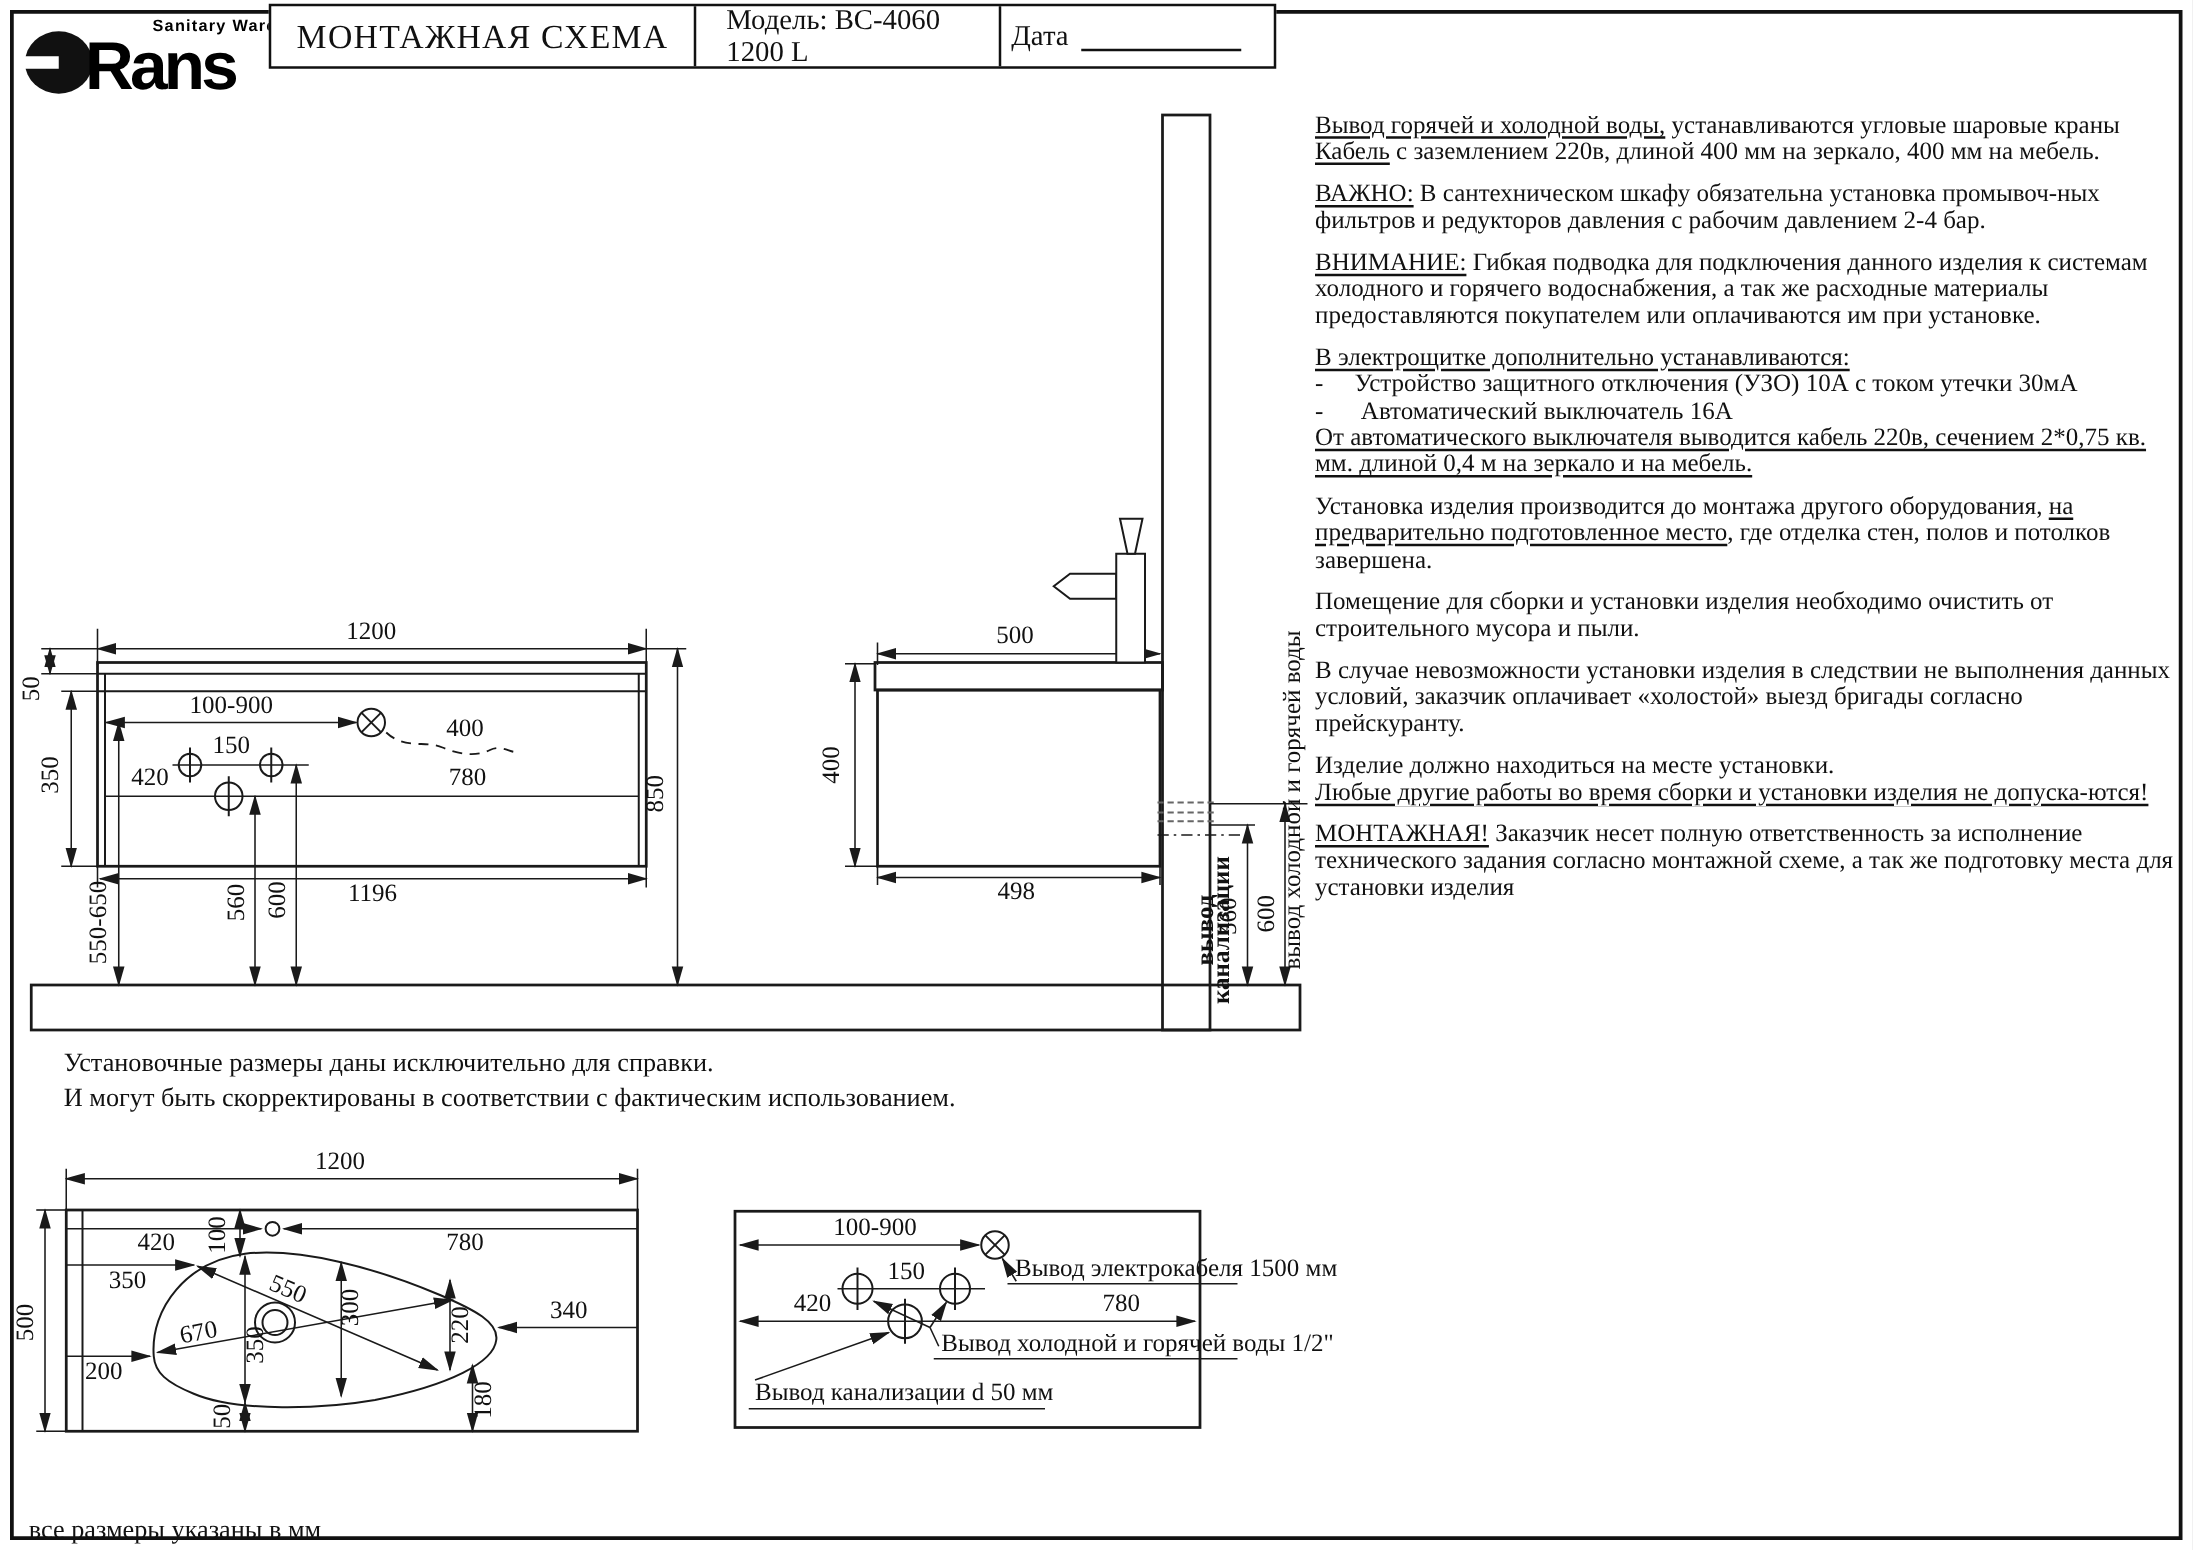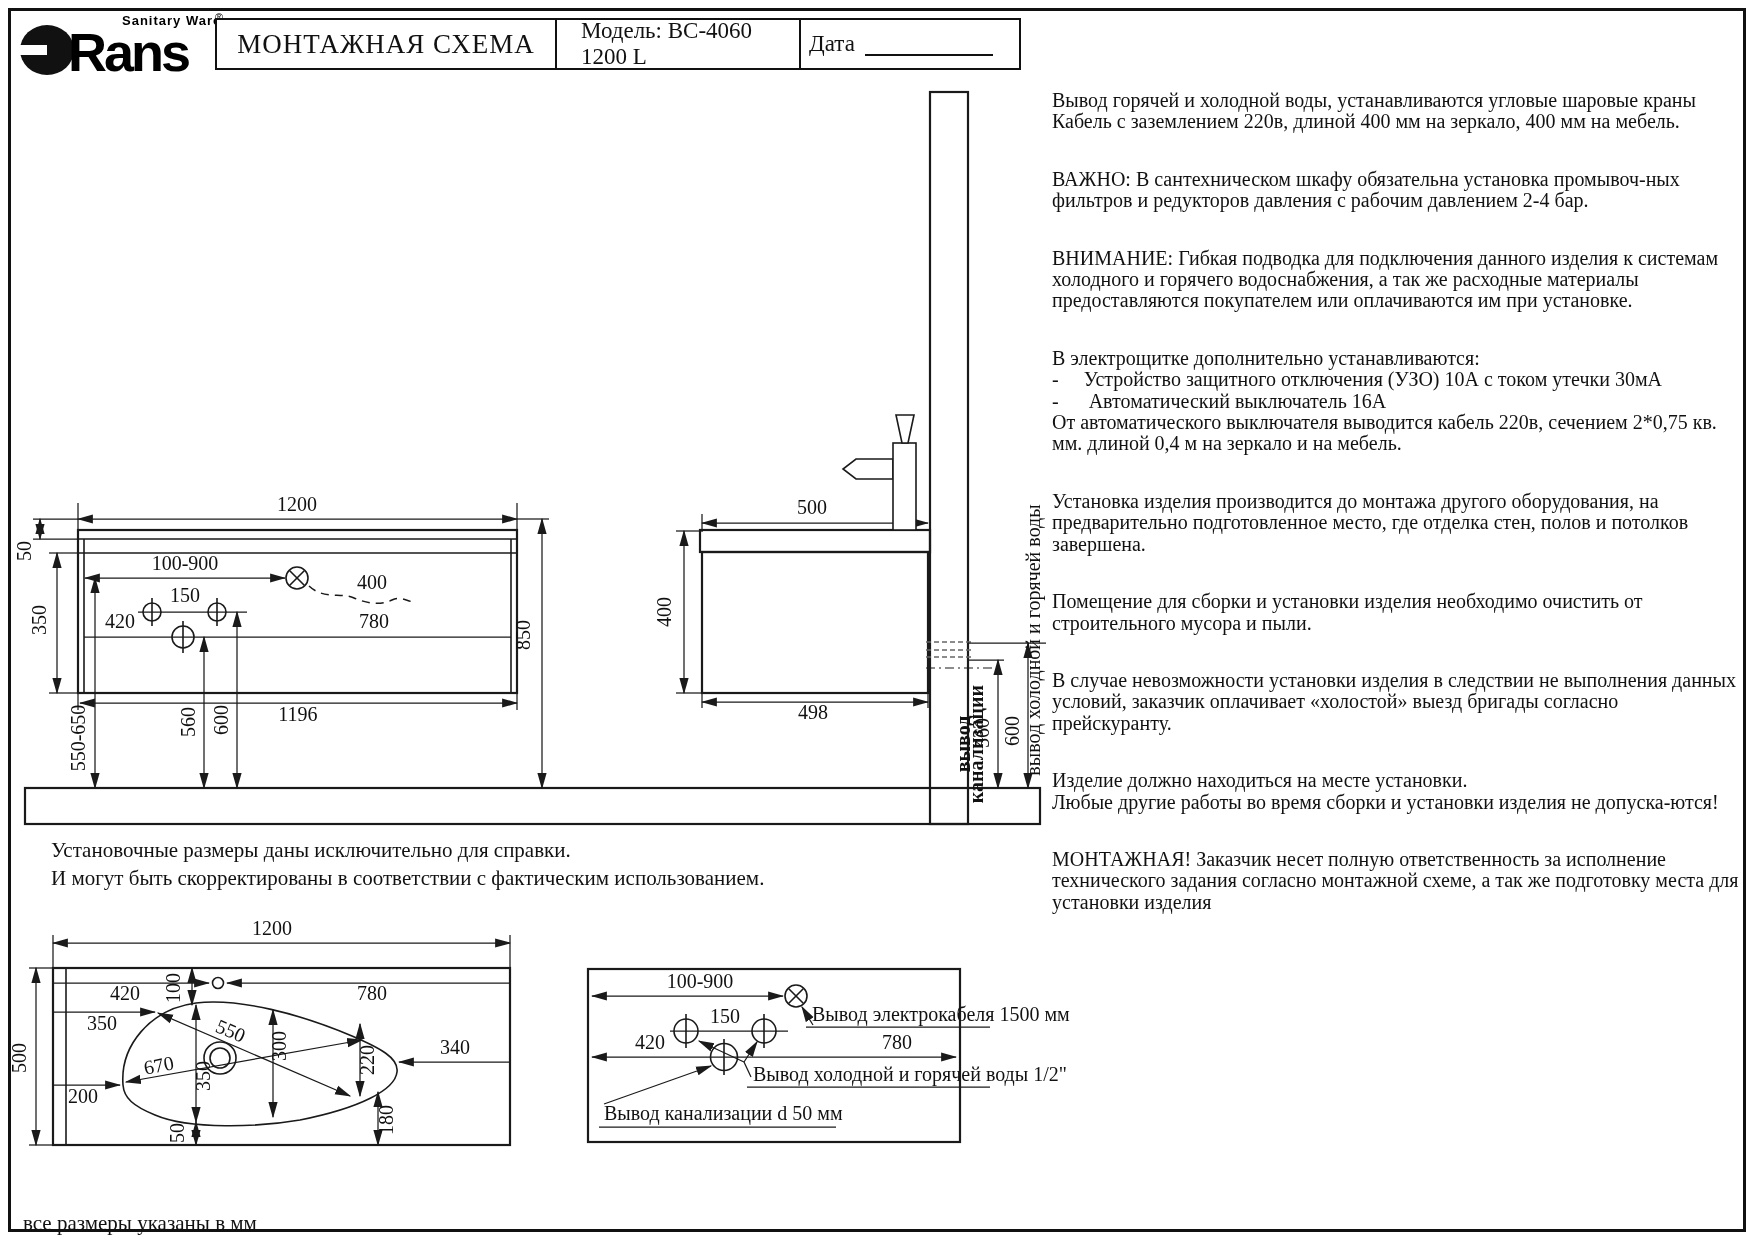--- a/index.html
+++ b/index.html
@@ -1,20 +1,20 @@
 <!DOCTYPE html>
 <html><head>
 <meta charset="utf-8">
 <style>
   html,body{margin:0;padding:0;background:#e8e8e8;}
   .page{position:relative;width:1754px;height:1240px;background:#fff;font-family:"Liberation Serif",serif;color:#111;overflow:hidden;}
   .frame{position:absolute;left:8px;top:8px;width:1738px;height:1224px;border:3px solid #111;box-sizing:border-box;}
   
   .logo{position:absolute;left:12px;top:8px;width:220px;height:72px;}
-  .hdr{position:absolute;left:215px;top:18px;width:806px;height:52px;border:2.5px solid #111;box-sizing:border-box;display:flex;align-items:stretch;background:#fff;font-family:Liberation Serif, serif;}
+  .hdr{position:absolute;left:215px;top:3px;width:806px;height:52px;border:2.5px solid #111;box-sizing:border-box;display:flex;align-items:stretch;background:#fff;font-family:Liberation Serif, serif;}
   .hdr .cell{display:flex;align-items:center;box-sizing:border-box;}
   .hdr .c1{flex:0 0 338px;justify-content:center;font-size:27px;letter-spacing:1px;}
   .hdr .c2{flex:0 0 244px;border-left:2.5px solid #111;padding-left:24px;font-size:23px;}
   .hdr .c3{flex:1;border-left:2.5px solid #111;padding-left:8px;font-size:23px;}
   .date-line{display:inline-block;width:128px;height:22px;border-bottom:2px solid #111;margin-left:10px;}
   
   svg.drawing{position:absolute;left:0;top:0;}
   svg.drawing text{font-family:"Liberation Serif",serif;font-size:20px;fill:#111;}
   .ol{stroke:#1a1a1a;stroke-width:2.2;fill:none;}
   .ol2{stroke:#1a1a1a;stroke-width:1.6;fill:none;}
@@ -23,22 +23,22 @@
   .symw{stroke:#1a1a1a;stroke-width:1.6;fill:#fff;}
   .pipe{stroke:#666;stroke-width:1.5;stroke-dasharray:5,3;fill:none;}
   .pipedd{stroke:#1a1a1a;stroke-width:1.2;stroke-dasharray:9,4,2,4;fill:none;}
   .cable{stroke:#1a1a1a;stroke-width:1.5;stroke-dasharray:8,6;fill:none;}
   .smallb{font-family:"Liberation Sans",sans-serif;font-size:12px;font-weight:bold;}
   .lbl17{font-size:17px;}
   .lbl18{font-size:18px;}
   
   .instructions{position:absolute;left:1052px;top:90px;width:690px;font-size:20px;line-height:21.4px;}
   .instructions p{margin:0;}
-  .instructions p.gap{margin-top:36px;}
-  .u{text-underline-offset:3px;}
+  .instructions p.gap{margin-top:12px;}
+  .u{text-decoration:underline;text-underline-offset:3px;}
   .note{position:absolute;left:30px;top:836px;font-size:21px;line-height:28px;margin-left:21px;}
   .units{position:absolute;left:23px;top:1211px;font-size:21px;}
 </style>
 </head>
 <body>
 
 <div class="page">
   <div class="frame"></div>
 
   <div class="logo">

